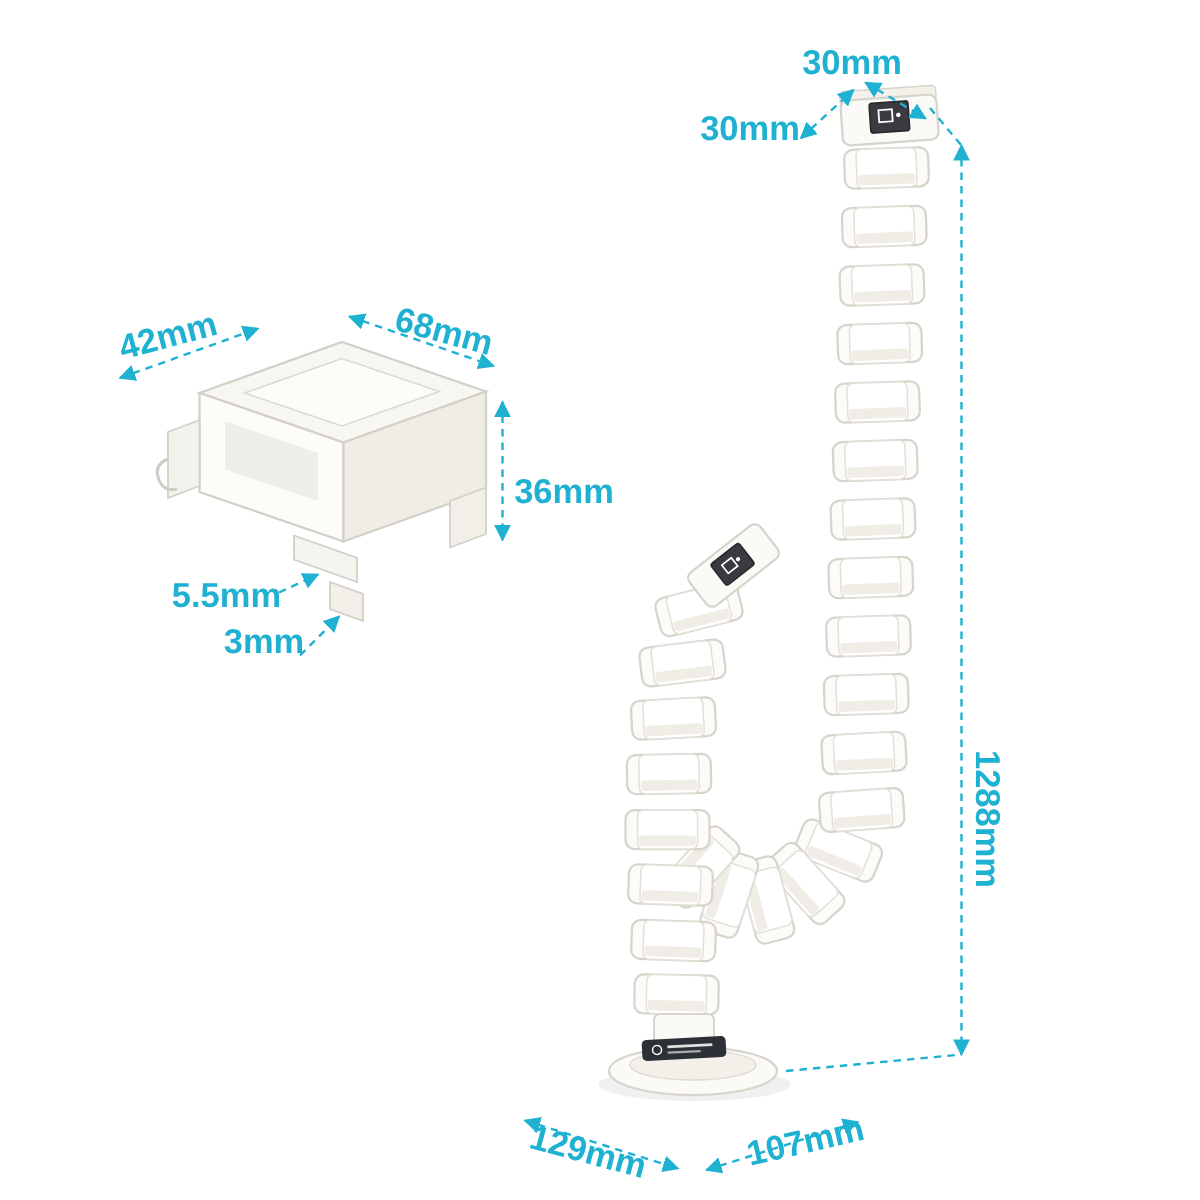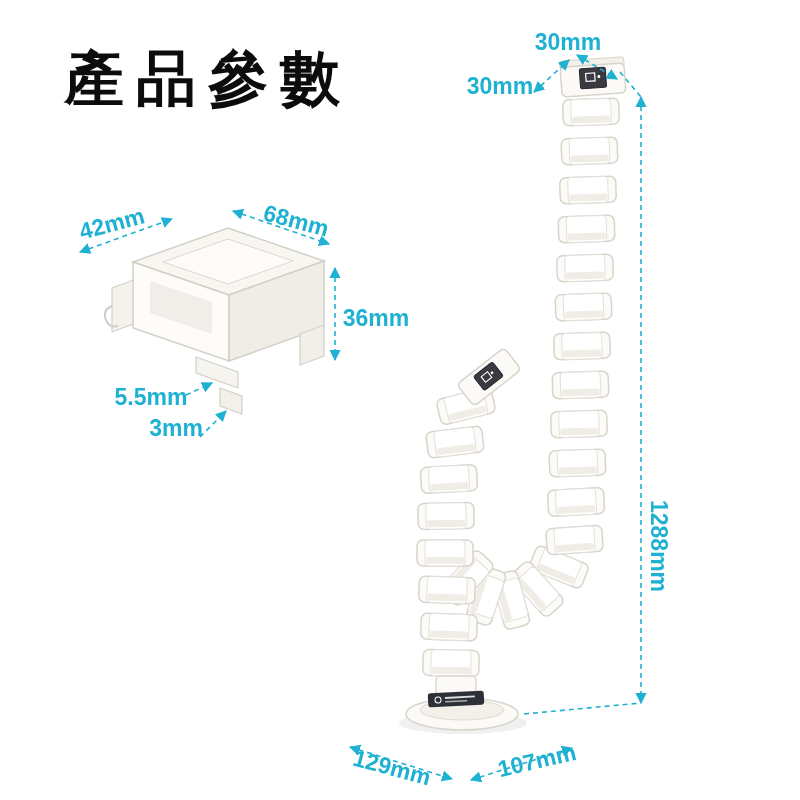--- a/index.html
+++ b/index.html
@@ -16,33 +16,32 @@
   .dim{
     position:absolute;color:#1FB1D2;font-size:23px;font-weight:600;
     white-space:nowrap;transform-origin:center;
   }
   
   .dim{translate:-50% -50%;}
   .d-bracket-top {left:568px;top:42px;}
   .d-bracket-side{left:500px;top:86px;}
   .d-link-width  {left:112px;top:224px;transform:rotate(-15deg);}
   .d-link-length {left:296px;top:221px;transform:rotate(15deg);}
-  .d-link-height {left:376px;top:318px;}
+  .d-link-height {left:376px;top:328px;}
   .d-flange      {left:151px;top:397px;}
   .d-tab         {left:176px;top:428px;}
   .d-total       {left:658px;top:546px;transform:rotate(90deg);}
   .d-base-length {left:392px;top:768px;transform:rotate(15deg);}
   .d-base-width  {left:537px;top:761px;transform:rotate(-13deg);}
 </style>
 </head>
 <body>
 
 <div class="canvas">
 
-  <div class="title">產品參數</div>
 
   <svg class="illustration" width="800" height="800" viewBox="0 0 800 800">
     <defs>
       <marker id="arr" viewBox="0 0 10 10" refX="9" refY="5" markerWidth="7" markerHeight="7" orient="auto-start-reverse">
         <path d="M0,0 L10,5 L0,10 z" fill="#1FB1D2"></path>
       </marker>
       <g id="lk">
         <rect x="-28" y="-13" width="56" height="26" rx="6" fill="#fcfbf7" stroke="#d7d4cb" stroke-width="1.5"></rect>
         <rect x="-20" y="-13" width="40" height="26" rx="4" fill="#ffffff" stroke="#e3e0d8" stroke-width="1"></rect>
         <rect x="-19" y="4" width="38" height="7" rx="2" fill="#efede6"></rect>

